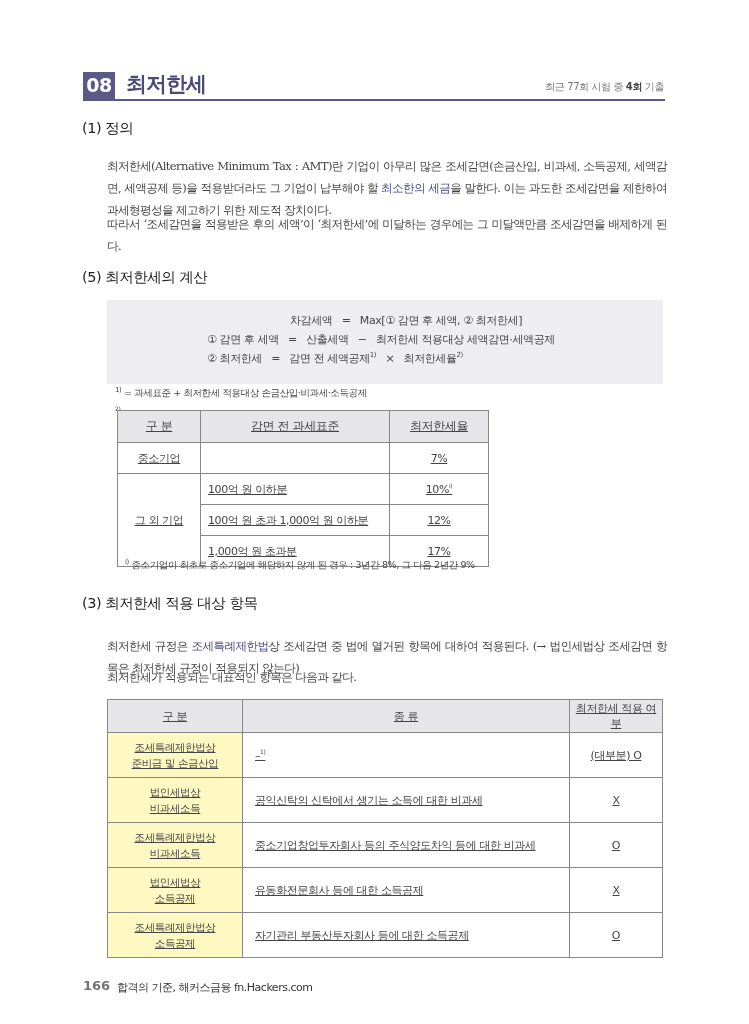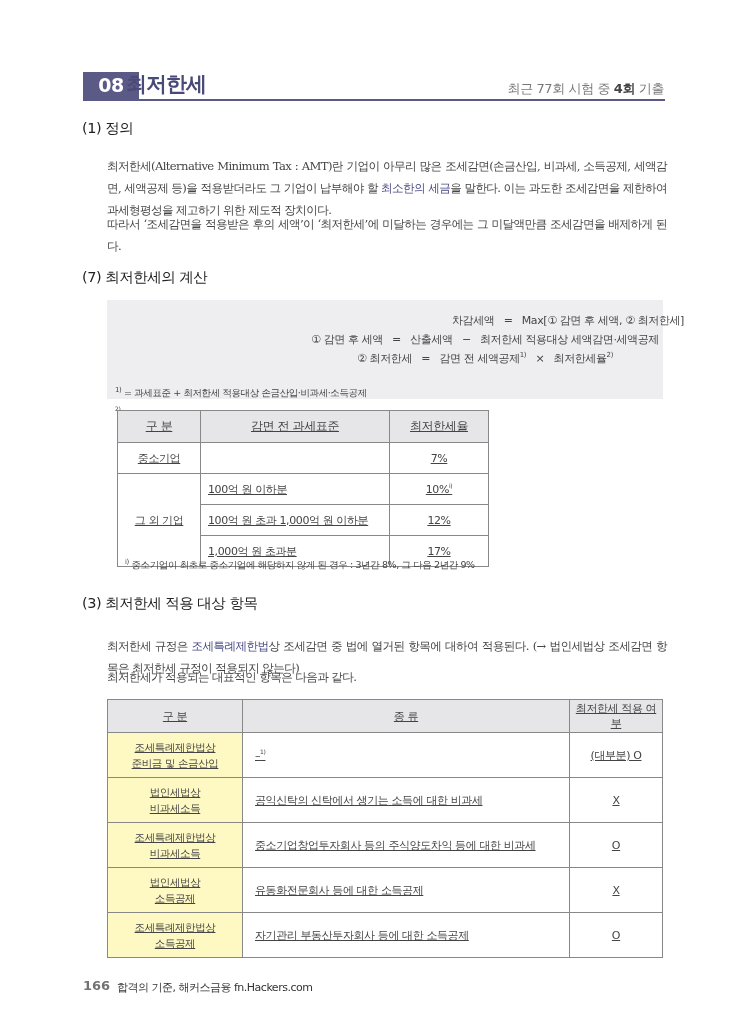--- a/index.html
+++ b/index.html
@@ -4,38 +4,38 @@
 <style>
   html, body { margin: 0; padding: 0; }
   body {
     width: 749px; height: 1024px; background: #ffffff; position: relative; overflow: hidden;
     font-family: "DejaVu Sans", "Liberation Sans", sans-serif; color: #333;
   }
   .abs { position: absolute; }
 
   
   .hdr-badge {
-    left: 83px; top: 72px; width: 56px; height: 27px; background: #5b5a86; color: #fff;
+    left: 83px; top: 72px; width: 32px; height: 27px; background: #5b5a86; color: #fff;
     font-weight: bold; font-size: 19px; line-height: 27px; text-align: center; letter-spacing: -0.5px;
   }
   .hdr-title { left: 126px; top: 70px; font-size: 21px; font-weight: bold; color: #4a4a78; letter-spacing: -1px; }
   .hdr-line { left: 83px; top: 99px; width: 582px; height: 2px; background: #5b5a86; }
-  .hdr-meta { right: 85px; top: 80px; font-size: 13px; color: #777; letter-spacing: -0.4px; }
+  .hdr-meta { right: 85px; top: 80px; font-size: 10px; color: #777; letter-spacing: -0.4px; }
   .hdr-meta b { color: #444; }
 
   .sec-title { left: 82px; font-size: 14.5px; color: #222; letter-spacing: -0.5px; }
   .para {
     left: 107px; width: 560px; font-family: "DejaVu Serif", "Liberation Serif", serif;
     font-size: 11.6px; line-height: 22px; color: #444; letter-spacing: -0.6px; text-align: justify;
   }
   .hl { color: #4a4a86; font-family: "DejaVu Sans", sans-serif; }
 
   
   .fbox {
-    left: 107px; top: 300px; width: 556px; height: 99px; background: #eeeef0; text-align: center;
+    left: 107px; top: 300px; width: 556px; height: 84px; background: #eeeef0;
   }
   .fline { position: absolute; left: 0; width: 100%; font-size: 11px; color: #444; letter-spacing: -0.4px; white-space: pre; }
   .fline sup { font-size: 7px; }
 
   .foot { font-size: 9.5px; color: #444; letter-spacing: -0.4px; margin-left: 8px; }
   .foot sup { font-size: 7px; }
 
   table { border-collapse: collapse; font-size: 11px; color: #444; letter-spacing: -0.4px; text-decoration: underline; }
   td, th { border: 1px solid #888; font-weight: normal; }
   .t1 { left: 117px; top: 410px; width: 372px; }
@@ -61,21 +61,21 @@
 
 <div class="abs hdr-badge">08</div>
 <div class="abs hdr-title">최저한세</div>
 <div class="abs hdr-meta"><span>최근 77회 시험 중 </span><b>4회</b><span> 기출</span></div>
 <div class="abs hdr-line"></div>
 
 <div class="abs sec-title" style="top:119px">(1) 정의</div>
 <div class="abs para" style="top:155px"><span>최저한세(Alternative Minimum Tax : AMT)란 기업이 아무리 많은 조세감면(손금산입, 비과세, 소득공제, 세액감면, 세액공제 등)을 적용받더라도 그 기업이 납부해야 할 </span><span class="hl">최소한의 세금</span><span>을 말한다. 이는 과도한 조세감면을 제한하여 과세형평성을 제고하기 위한 제도적 장치이다.</span></div>
 <div class="abs para" style="top:213px">따라서 ‘조세감면을 적용받은 후의 세액’이 ‘최저한세’에 미달하는 경우에는 그 미달액만큼 조세감면을 배제하게 된다.</div>
 
-<div class="abs sec-title" style="top:268px">(7) 최저한세의 계산</div>
+<div class="abs sec-title" style="top:268px">(5) 최저한세의 계산</div>
 <div class="abs fbox">
   <div class="fline" style="top:13px; left:183px">차감세액   =   Max[① 감면 후 세액, ② 최저한세]</div>
   <div class="fline" style="top:32px; left:100px">① 감면 후 세액   =   산출세액   −   최저한세 적용대상 세액감면·세액공제</div>
   <div class="fline" style="top:51px; left:100px"><span>② 최저한세   =   감면 전 세액공제</span><sup>1)</sup><span>   ×   최저한세율</span><sup>2)</sup></div>
 </div>
 <div class="abs foot" style="left:107px; top:386px"><sup>1)</sup><span> = 과세표준 + 최저한세 적용대상 손금산입·비과세·소득공제</span></div>
 <div class="abs foot" style="left:107px; top:405px; font-size:6px">2)</div>
 
 <table class="abs t1">
   <tbody>

